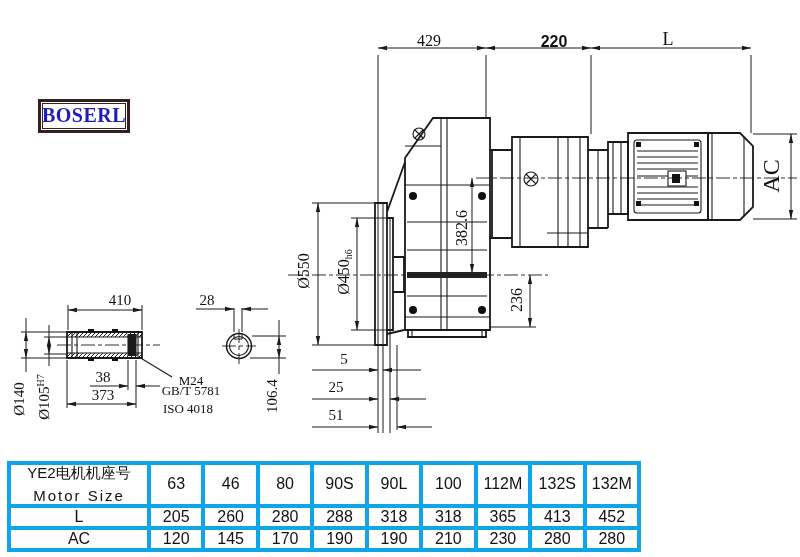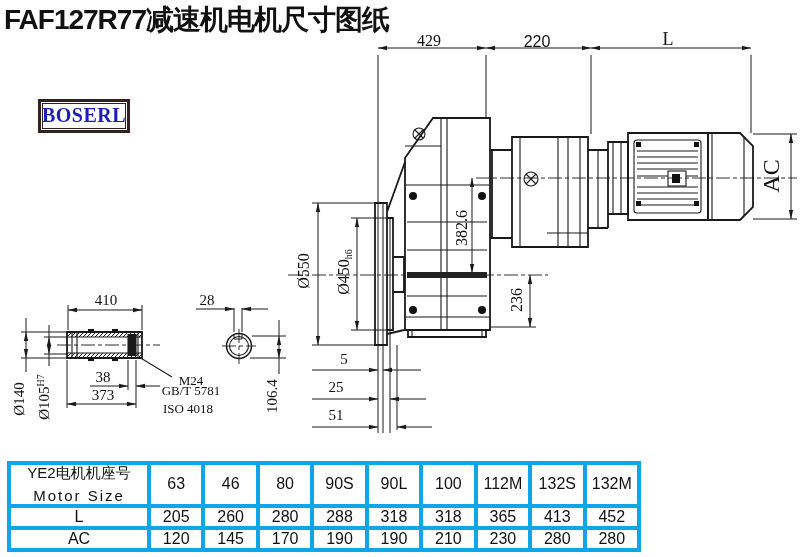--- a/index.html
+++ b/index.html
@@ -13,39 +13,38 @@
         justify-content:center;}
   .logo-inner span{font-family:"Liberation Serif",serif;font-weight:bold;font-size:20px;
         color:#1d1db8;letter-spacing:0.5px;}
   svg{position:absolute;left:0;top:0;}
   .lbl{position:absolute;transform:translate(-50%,-50%);font-size:16px;white-space:nowrap;
        line-height:1;color:#111;}
   .rot{transform:translate(-50%,-50%) rotate(-90deg);}
   .small{font-size:15px;}
   .tiny{font-size:13px;}
   .big{font-size:24px;}
-  .sans{font-family:"Liberation Sans",sans-serif;font-weight:normal;}
+  .sans{font-family:"Liberation Sans",sans-serif;font-weight:bold;margin-left:17px;}
   .sub{font-size:10px;vertical-align:-3px;}
   .sup{font-size:10px;vertical-align:5px;}
   .tablewrap{position:absolute;left:7px;top:461px;width:634px;}
   table{border-collapse:collapse;width:100%;table-layout:fixed;
         font-family:"Liberation Sans",sans-serif;}
   th,td{border:4px solid #0ea5e9;text-align:center;padding:0;font-weight:normal;
         font-size:16px;color:#111;overflow:hidden;}
   thead th{height:32px;}
   tbody th,tbody td{height:18px;}
   .hcell div{line-height:1.05;font-size:15px;}
   .hcell .en{letter-spacing:2px;margin-top:7px;}
 </style>
 </head>
 <body>
 
 <div class="stage">
 
-  <div class="title">FAF127R77减速机电机尺寸图纸</div>
 
   <div class="logo">
     <div class="logo-inner">
       <span>BOSERL</span>
     </div>
   </div>
 
   <svg width="800" height="557" viewBox="0 0 800 557">
     <defs>
       <pattern id="hatch" patternUnits="userSpaceOnUse" width="4" height="4">
@@ -175,21 +174,21 @@
   </svg>
 
   <span class="lbl" style="left:429px;top:41px">429</span>
   <span class="lbl sans" style="left:537px;top:42px">220</span>
   <span class="lbl" style="left:668px;top:39px;font-size:18px">L</span>
   <span class="lbl rot big" style="left:771px;top:176px">AC</span>
   <span class="lbl rot" style="left:304px;top:271px">Ø550</span>
   <span class="lbl rot" style="left:345px;top:272px"><span>Ø450</span><span class="sub">h6</span></span>
   <span class="lbl rot" style="left:462px;top:228px">382.6</span>
   <span class="lbl rot" style="left:517px;top:300px">236</span>
-  <span class="lbl small" style="left:106px;top:300px">410</span>
+  <span class="lbl small" style="left:120px;top:300px">410</span>
   <span class="lbl small" style="left:207px;top:300px">28</span>
   <span class="lbl rot small" style="left:19px;top:399px">Ø140</span>
   <span class="lbl rot small" style="left:44px;top:397px"><span>Ø105</span><span class="sup">H7</span></span>
   <span class="lbl small" style="left:103px;top:377px">38</span>
   <span class="lbl small" style="left:103px;top:395px">373</span>
   <span class="lbl small" style="left:344px;top:359px">5</span>
   <span class="lbl small" style="left:336px;top:387px">25</span>
   <span class="lbl small" style="left:336px;top:415px">51</span>
   <span class="lbl rot small" style="left:272px;top:396px">106.4</span>
   <span class="lbl tiny" style="left:191px;top:380px">M24</span>

